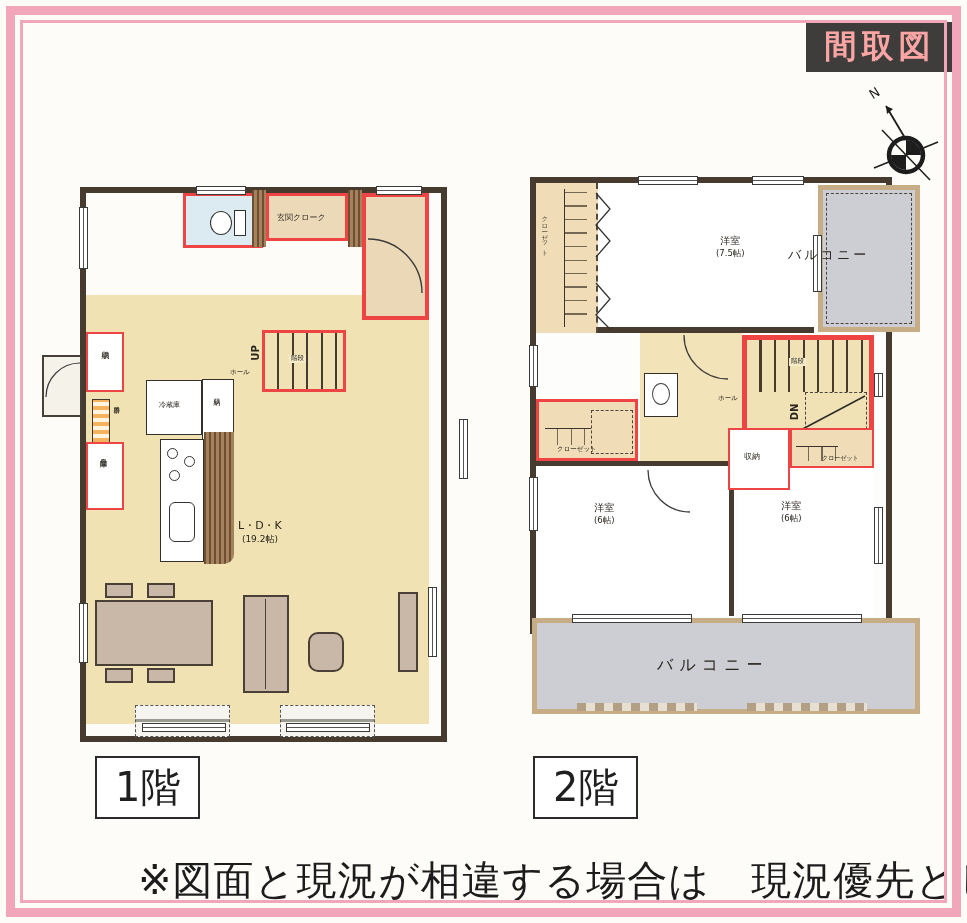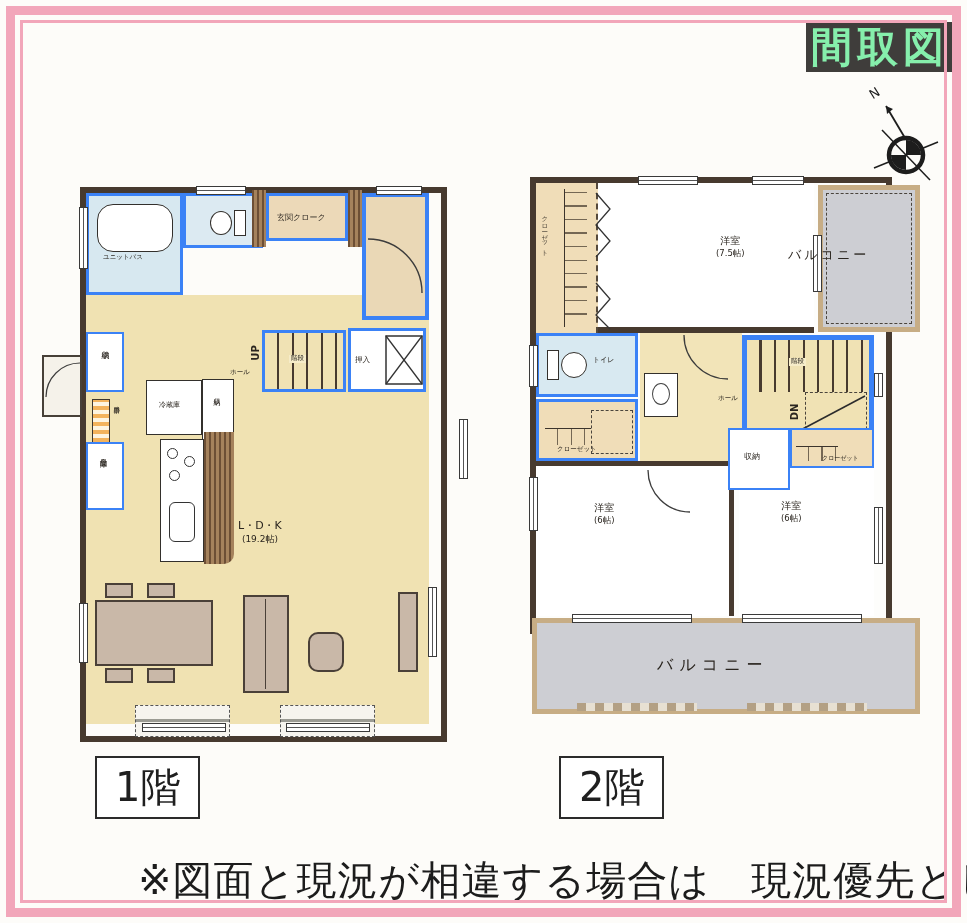--- a/index.html
+++ b/index.html
@@ -1,26 +1,26 @@
 <!DOCTYPE html>
 <html><head>
 <meta charset="utf-8">
 <style>
   html,body{margin:0;padding:0;}
   body{width:967px;height:923px;position:relative;overflow:hidden;background:#fdfcf9;
        font-family:"DejaVu Sans",sans-serif;}
   .abs,.room,.lbl{position:absolute;box-sizing:border-box;}
-  .room{border:3px solid #3b82f6;}
+  .room{border:3px solid #ef4444;}
   .lbl{color:#2a251f;line-height:1.2;white-space:nowrap;}
   .vlbl{writing-mode:vertical-rl;letter-spacing:1px;}
   
   .frame-o{left:6px;top:6px;right:6px;bottom:6px;border:9px solid #f2a6ba;z-index:60;pointer-events:none;}
   .frame-i{left:20px;top:20px;right:20px;bottom:20px;border:3px solid #f2a6ba;z-index:60;pointer-events:none;}
-  .badge{left:806px;top:22px;width:148px;height:50px;background:#3f3d3b;color:#86efac;
-         font-size:41px;font-weight:bold;display:flex;align-items:center;justify-content:center;
+  .badge{left:806px;top:22px;width:148px;height:50px;background:#3f3d3b;color:#fca5a5;
+         font-size:32px;font-weight:bold;display:flex;align-items:center;justify-content:center;
          letter-spacing:5px;z-index:20;}
   .floorbox{border:2.5px solid #2b2b2b;background:#fff;font-size:40px;color:#1f1f1f;
             padding:2px 18px;z-index:20;}
   .note{left:138px;top:856px;font-size:40px;color:#1c1c1c;letter-spacing:1px;z-index:10;}
   
   .plan{position:absolute;}
   .outer{position:absolute;border:6px solid #473a2f;background:transparent;}
   .win-h{position:absolute;height:7px;background:#fff;border:1px solid #3a3a3a;z-index:8;
          background-image:linear-gradient(to bottom,transparent 42%,#555 42% 58%,transparent 58%);}
   .win-v{position:absolute;width:7px;background:#fff;border:1px solid #3a3a3a;z-index:8;
@@ -60,24 +60,20 @@
     <line x1="22" y1="54" x2="70" y2="104" stroke-width="1.5"></line>
   </g>
   <text x="10" y="22" font-size="13" fill="#1d1d1d" transform="rotate(-32 14 18)">N</text>
 </svg>
 
 <div class="plan" style="left:80px;top:187px;width:392px;height:560px;">
   <div class="outer" style="left:0;top:0;width:355px;height:543px;"></div>
 
   <div class="abs" style="left:6px;top:108px;width:343px;height:429px;background:#f0e2b2;"></div>
 
-  <div class="room" style="left:6px;top:6px;width:97px;height:102px;background:#d7e8f0;">
-    <div class="fix" style="left:8px;top:8px;width:76px;height:48px;border-radius:16px;"></div>
-    <div class="lbl" style="left:14px;top:58px;font-size:6.5px;">ユニットバス</div>
-  </div>
   <div class="room" style="left:103px;top:6px;width:80px;height:55px;background:#dceaf2;">
     <div class="fix" style="left:48px;top:14px;width:12px;height:26px;"></div>
     <div class="fix" style="left:24px;top:15px;width:22px;height:24px;border-radius:50%;"></div>
   </div>
   <div class="abs wood" style="left:172px;top:3px;width:14px;height:57px;"></div>
   <div class="room" style="left:186px;top:6px;width:82px;height:48px;background:#ecd9b8;">
     <div class="lbl" style="left:8px;top:17px;font-size:8px;">玄関クローク</div>
   </div>
   <div class="abs wood" style="left:268px;top:3px;width:14px;height:57px;"></div>
   <div class="room" style="left:282px;top:6px;width:67px;height:127px;background:#ead8b6;border-width:4px;">
@@ -113,28 +109,20 @@
     <div class="abs" style="left:23px;top:16px;width:11px;height:11px;border:1.5px solid #333;border-radius:50%;"></div>
     <div class="abs" style="left:8px;top:30px;width:11px;height:11px;border:1.5px solid #333;border-radius:50%;"></div>
     <div class="abs" style="left:8px;top:62px;width:26px;height:40px;border:1.5px solid #333;border-radius:6px;"></div>
   </div>
   <div class="abs wood" style="left:124px;top:245px;width:30px;height:132px;border-radius:0 0 10px 0;"></div>
 
   <div class="room stairs-tread" style="left:182px;top:143px;width:84px;height:62px;">
     <div class="lbl chip" style="left:24px;top:22px;font-size:6.5px;">階段</div>
   </div>
   <div class="lbl" style="left:168px;top:160px;font-size:10px;font-weight:bold;transform:rotate(-90deg);">UP</div>
-  <div class="room" style="left:268px;top:141px;width:78px;height:64px;background:#fff;">
-    <div class="lbl" style="left:4px;top:24px;font-size:7.5px;">押入</div>
-    <svg class="ov" style="left:34px;top:4px;" width="38" height="50">
-      <rect x="1" y="1" width="36" height="48" fill="none" stroke="#333" stroke-width="1.5"></rect>
-      <line x1="1" y1="1" x2="37" y2="49" stroke="#333" stroke-width="1.3"></line>
-      <line x1="37" y1="1" x2="1" y2="49" stroke="#333" stroke-width="1.3"></line>
-    </svg>
-  </div>
 
 
   <div class="lbl" style="left:158px;top:332px;font-size:11px;text-align:center;">
     <span>L・D・K</span><br>
     <span style="font-size:9px;">(19.2帖)</span>
   </div>
 
   <div class="furn" style="left:15px;top:413px;width:118px;height:66px;"></div>
   <div class="furn" style="left:25px;top:396px;width:28px;height:15px;"></div>
   <div class="furn" style="left:67px;top:396px;width:28px;height:15px;"></div>
@@ -176,25 +164,20 @@
       <polyline points="2,92 16,108 2,124 16,138" fill="none" stroke="#333" stroke-width="1.3"></polyline>
     </svg>
   </div>
 
   <div class="abs" style="left:288px;top:8px;width:102px;height:147px;background:#cdced3;border:5px solid #c7ad85;">
     <div class="dash" style="left:3px;top:3px;right:3px;bottom:3px;"></div>
   </div>
   <div class="lbl" style="left:258px;top:70px;font-size:13px;letter-spacing:3px;z-index:9;">バルコニー</div>
   <div class="win-v" style="left:283px;top:58px;height:55px;"></div>
 
-  <div class="room" style="left:6px;top:156px;width:102px;height:64px;background:#d8e9f1;">
-    <div class="fix" style="left:8px;top:14px;width:12px;height:30px;"></div>
-    <div class="fix" style="left:22px;top:16px;width:26px;height:26px;border-radius:50%;"></div>
-    <div class="lbl" style="left:54px;top:20px;font-size:7px;">トイレ</div>
-  </div>
   <div class="room" style="left:6px;top:222px;width:102px;height:62px;background:#f0ddb8;">
     <div class="hanger-h" style="left:6px;top:26px;width:46px;height:16px;"></div>
     <div class="dash" style="left:52px;top:8px;width:42px;height:44px;"></div>
     <div class="lbl" style="left:18px;top:44px;font-size:6.5px;">クローゼット</div>
   </div>
   <div class="abs" style="left:110px;top:156px;width:102px;height:128px;background:#f2e4b8;">
     <div class="fix" style="left:4px;top:40px;width:34px;height:44px;">
       <div class="abs" style="left:7px;top:9px;width:18px;height:22px;border:1.3px solid #444;border-radius:50%;"></div>
     </div>
     <svg class="ov" style="left:44px;top:2px;" width="44" height="44">
@@ -248,15 +231,15 @@
   <div class="win-h" style="left:222px;top:-1px;width:50px;"></div>
   <div class="win-v" style="left:-1px;top:168px;height:40px;"></div>
   <div class="win-v" style="left:-1px;top:300px;height:52px;"></div>
   <div class="win-v" style="left:344px;top:196px;height:22px;"></div>
   <div class="win-v" style="left:344px;top:330px;height:55px;"></div>
   <div class="win-h" style="left:42px;top:437px;width:118px;"></div>
   <div class="win-h" style="left:212px;top:437px;width:118px;"></div>
 </div>
 
 <div class="abs floorbox" style="left:95px;top:756px;">1階</div>
-<div class="abs floorbox" style="left:559px;top:756px;">2階</div>
+<div class="abs floorbox" style="left:533px;top:756px;">2階</div>
 
 <div class="lbl note">※図面と現況が相違する場合は　現況優先とし</div>
 
 </body></html>

